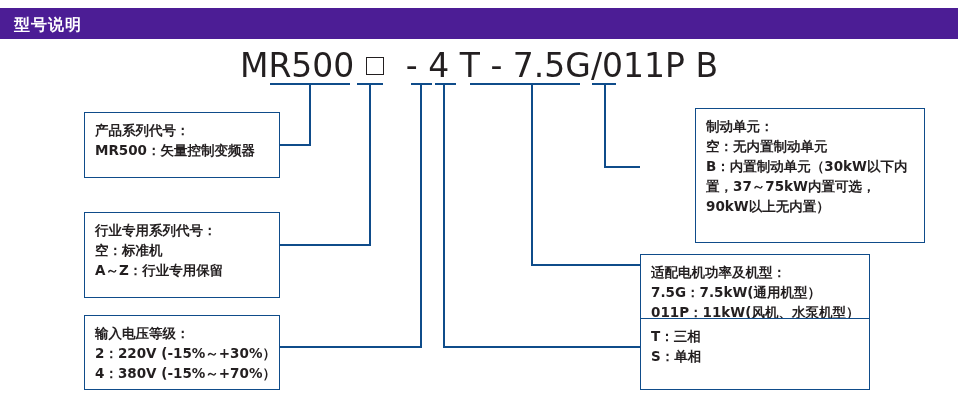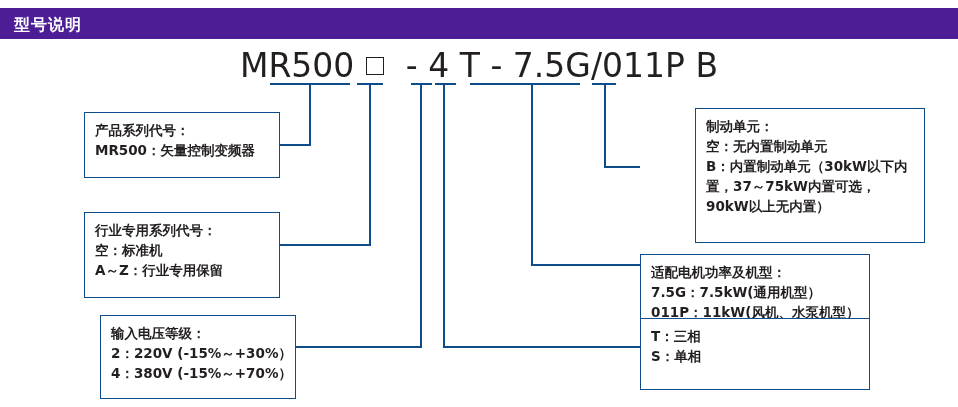--- a/index.html
+++ b/index.html
@@ -58,21 +58,21 @@
     line-height:20px;
     color:#231f20;
     white-space:pre;
     font-family:"DejaVu Sans","Liberation Sans",sans-serif;
   }
   .callout.wrap .ln{white-space:normal;}
 
   
   #box-series      {left:84px; top:112px; width:196px; height:66px;}
   #box-industry    {left:84px; top:212px; width:196px; height:86px;}
-  #box-voltage     {left:84px; top:315px; width:196px; height:84px;margin-left:16px;}
+  #box-voltage     {left:84px; top:315px; width:196px; height:75px;}
   #box-braking     {left:672px;top:108px; width:230px; height:135px;margin-left:23px;}
   #box-motorpower  {left:640px;top:236px; width:230px; height:66px;margin-top:18px;}
   #box-phase       {left:640px;top:318px; width:230px; height:72px;}
 </style>
 </head>
 <body>
 
 <div id="stage">
 
   <div class="banner">

